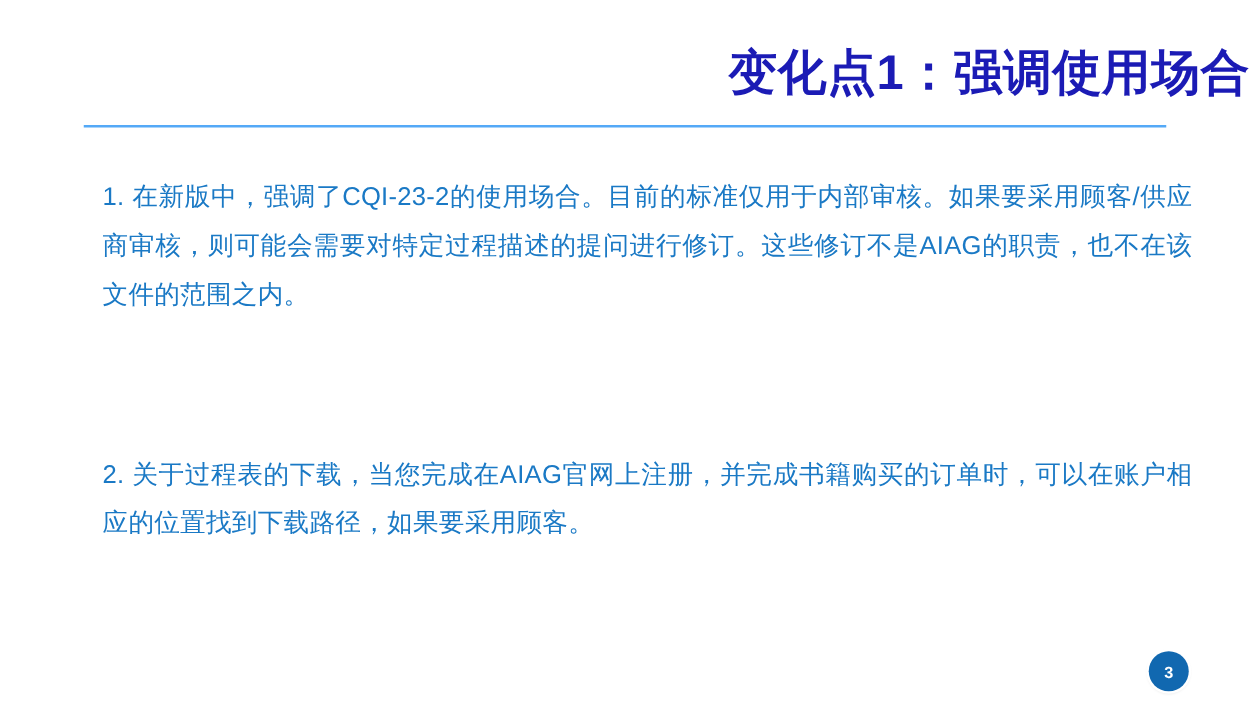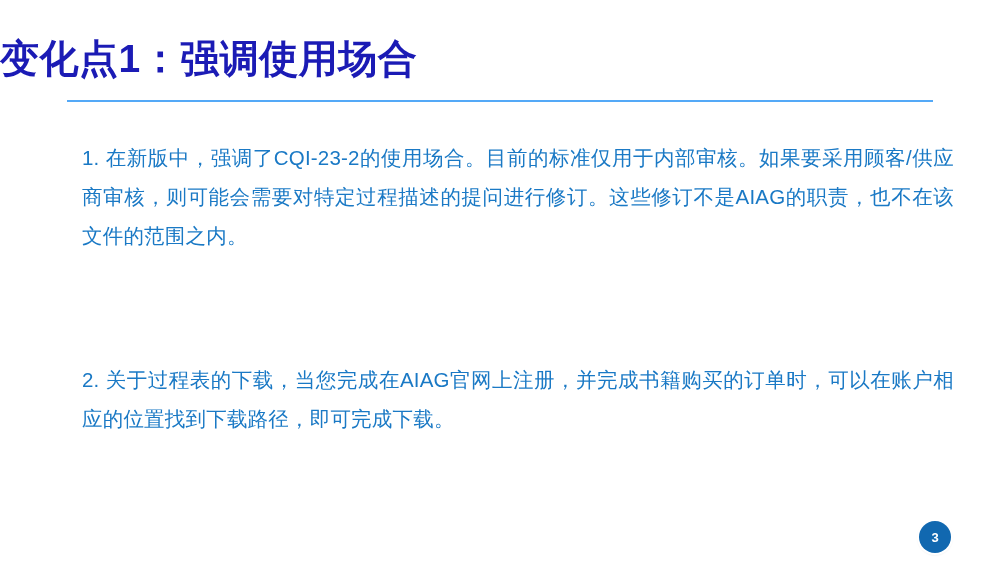--- a/index.html
+++ b/index.html
@@ -18,21 +18,21 @@
     background: #ffffff;
     overflow: hidden;
   }
 
   
   .slide-title {
     position: absolute;
     left: 0;
     top: 36px;
     width: 1000px;
-    text-align: left;
+    text-align: right;
     font-size: 39px;
     font-weight: bold;
     letter-spacing: 0.5px;
     color: #1b1bb5;
     line-height: 1.18;
     white-space: nowrap;
   }
 
   
   .title-divider {
@@ -105,21 +105,21 @@
 
   <div class="body-block">
 
     <p class="para para-1">
       <span class="marker">1.</span>
       <span>在新版中，强调了CQI-23-2的使用场合。目前的标准仅用于内部审核。如果要采用顾客/供应商审核，则可能会需要对特定过程描述的提问进行修订。这些修订不是AIAG的职责，也不在该文件的范围之内。</span>
     </p>
 
     <p class="para para-2">
       <span class="marker">2.</span>
-      <span>关于过程表的下载，当您完成在AIAG官网上注册，并完成书籍购买的订单时，可以在账户相应的位置找到下载路径，即可完成下载。</span>
+      <span>关于过程表的下载，当您完成在AIAG官网上注册，并完成书籍购买的订单时，可以在账户相应的位置找到下载路径，如果要采用顾客。</span>
     </p>
 
   </div>
 
   <div class="page-badge">
     <span class="page-badge-num">3</span>
   </div>
 
 </div>
 

